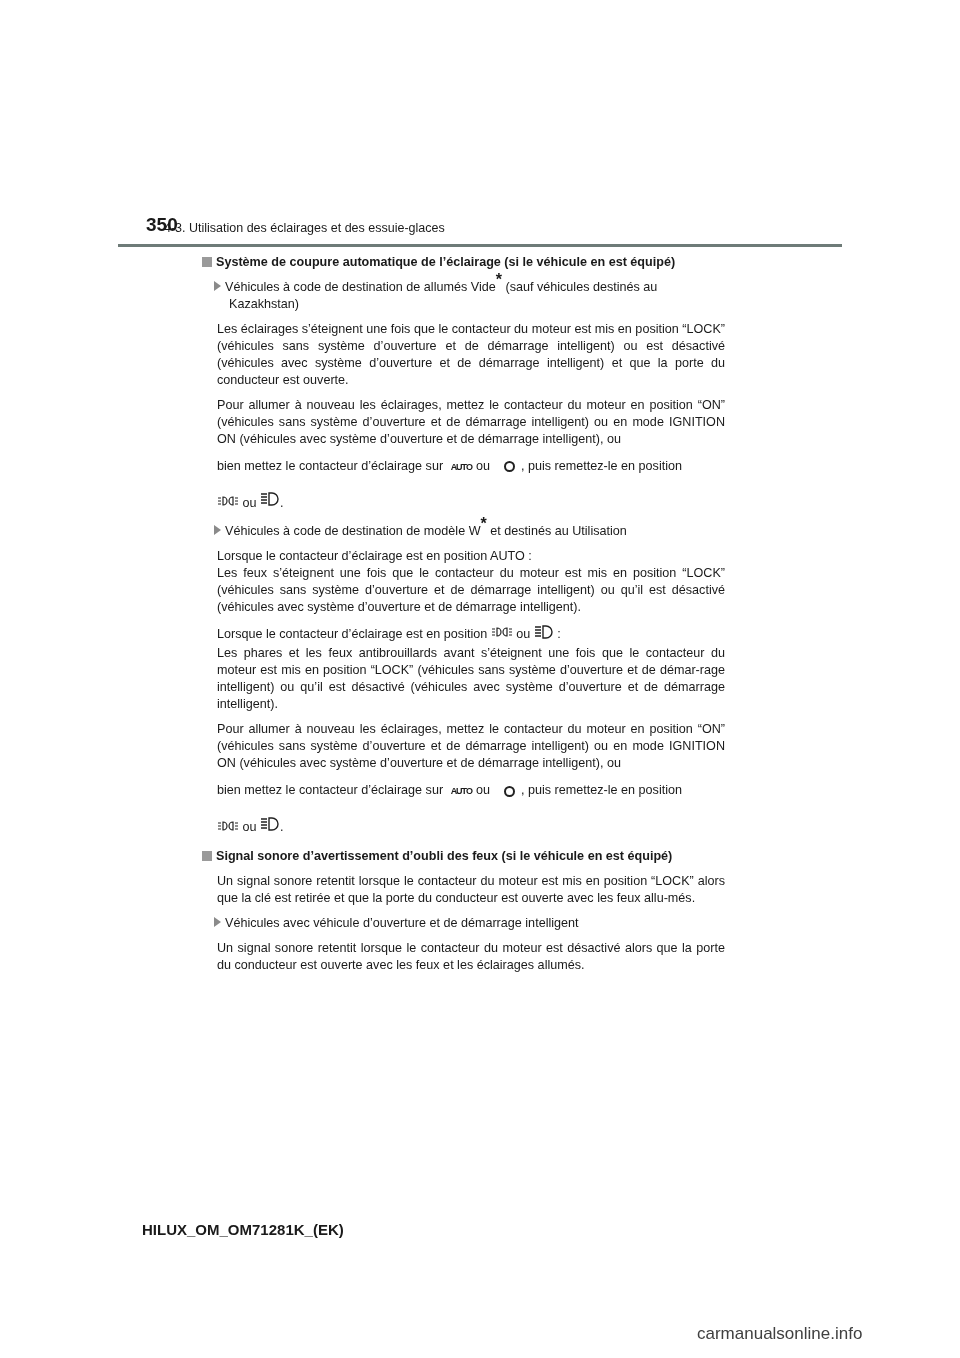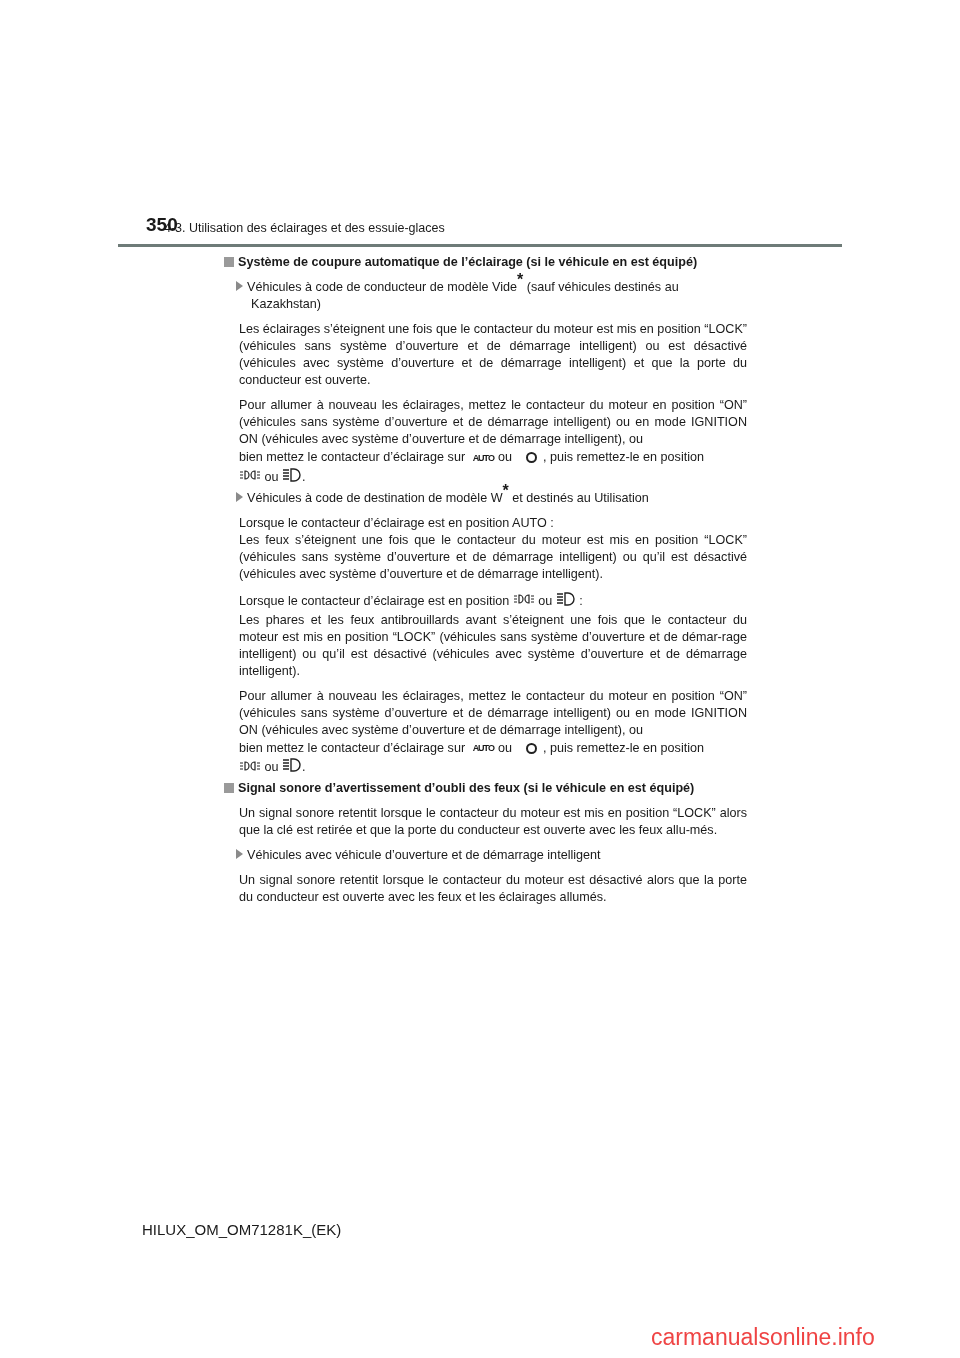--- a/index.html
+++ b/index.html
@@ -1,51 +1,51 @@
 <!DOCTYPE html>
 <html><head>
 <meta charset="utf-8">
 <style>
   html, body { margin:0; padding:0; background:#ffffff; }
   body { width:960px; height:1358px; position:relative; font-family:"Liberation Sans", sans-serif; color:#1a1a1a; overflow:hidden; }
   .page-num { position:absolute; left:118px; top:214px; font-size:19px; font-weight:bold;margin-left:28px; }
   .chapter { position:absolute; left:164px; top:221px; font-size:12.5px; }
   .rule { position:absolute; left:118px; top:244px; width:724px; height:3px; background:#6e7b78; }
-  .content { position:absolute; left:226px; top:254px; width:533px; font-size:12.6px; line-height:17px; }
+  .content { position:absolute; left:204px; top:254px; width:533px; font-size:12.6px; line-height:17px; }
   .sec { font-weight:bold; margin:0 0 8px 0; position:relative; left:-2px; }
   .sq { display:inline-block; width:10px; height:10px; background:#9a9a9a; margin-right:4px; vertical-align:-1px; }
   .bullet { margin:0 0 8px 10px; padding-left:0; text-align:justify; }
   .tri { display:inline-block; width:0; height:0; border-top:5px solid transparent; border-bottom:5px solid transparent; border-left:7px solid #8a8a8a; margin-right:4px; vertical-align:0px; }
   .bullet .cont { display:block; padding-left:15px; }
   p { margin:0 12px 8px 13px; text-align:justify; }
-  .tall { line-height:18px; margin-top:-8px; }
+  .tall { line-height:36px; margin-top:-8px; }
   sup.star { font-size:16px; font-weight:bold; line-height:0; vertical-align:6px; }
   .icon { display:inline-block; vertical-align:middle; }
   .auto-ic { font-size:9px; font-weight:bold; letter-spacing:-1px; margin:0 4px; }
   .off-ic { width:7px; height:7px; border:2px solid #222; border-radius:50%; margin:0 6px 0 14px; }
   .note { margin:0 0 8px 0; padding-left:26px; text-indent:-26px; text-align:justify; }
   .note .star { font-size:18px; font-weight:bold; vertical-align:-2px; margin-right:4px; }
-  .footer { position:absolute; left:142px; top:1221px; font-size:15px; }
-  .wm { position:absolute; left:651px; top:1324px; font-size:23px; color:#ef4444; }
+  .footer { position:absolute; left:142px; top:1221px; font-size:15px;font-weight:bold; }
+  .wm { position:absolute; left:697px; top:1324px; font-size:17px; color:#404040; }
 </style>
 </head>
 <body>
 
 <div class="page-num">350</div>
 <div class="chapter">4-3. Utilisation des éclairages et des essuie-glaces</div>
 <div class="rule"></div>
 
 <div class="content">
 
   <div class="sec">
     <span class="sq"></span><span>Système de coupure automatique de l’éclairage (si le véhicule en est équipé)</span>
   </div>
 
   <div class="bullet">
-    <span class="tri"></span><span>Véhicules à code de conducteur de modèle Vide</span><sup class="star">*</sup><span> (sauf véhicules destinés au</span>
+    <span class="tri"></span><span>Véhicules à code de destination de allumés Vide</span><sup class="star">*</sup><span> (sauf véhicules destinés au</span>
     <span class="cont">Kazakhstan)</span>
   </div>
 
   <p>Les éclairages s’éteignent une fois que le contacteur du moteur est mis en position “LOCK” (véhicules sans système d’ouverture et de démarrage intelligent) ou est désactivé (véhicules avec système d’ouverture et de démarrage intelligent) et que la porte du conducteur est ouverte.</p>
   <p style="margin-bottom:0">Pour allumer à nouveau les éclairages, mettez le contacteur du moteur en position “ON” (véhicules sans système d’ouverture et de démarrage intelligent) ou en mode IGNITION ON (véhicules avec système d’ouverture et de démarrage intelligent), ou</p>
   <p class="tall" style="margin-top:0;margin-bottom:0">
     <span>bien mettez le contacteur d’éclairage sur</span>
     <span class="icon auto-ic">AUTO</span><span>ou</span><span class="icon off-ic"></span><span>, puis remettez-le en position</span>
   </p>
   <p class="tall" style="margin-top:0;margin-bottom:2px">

